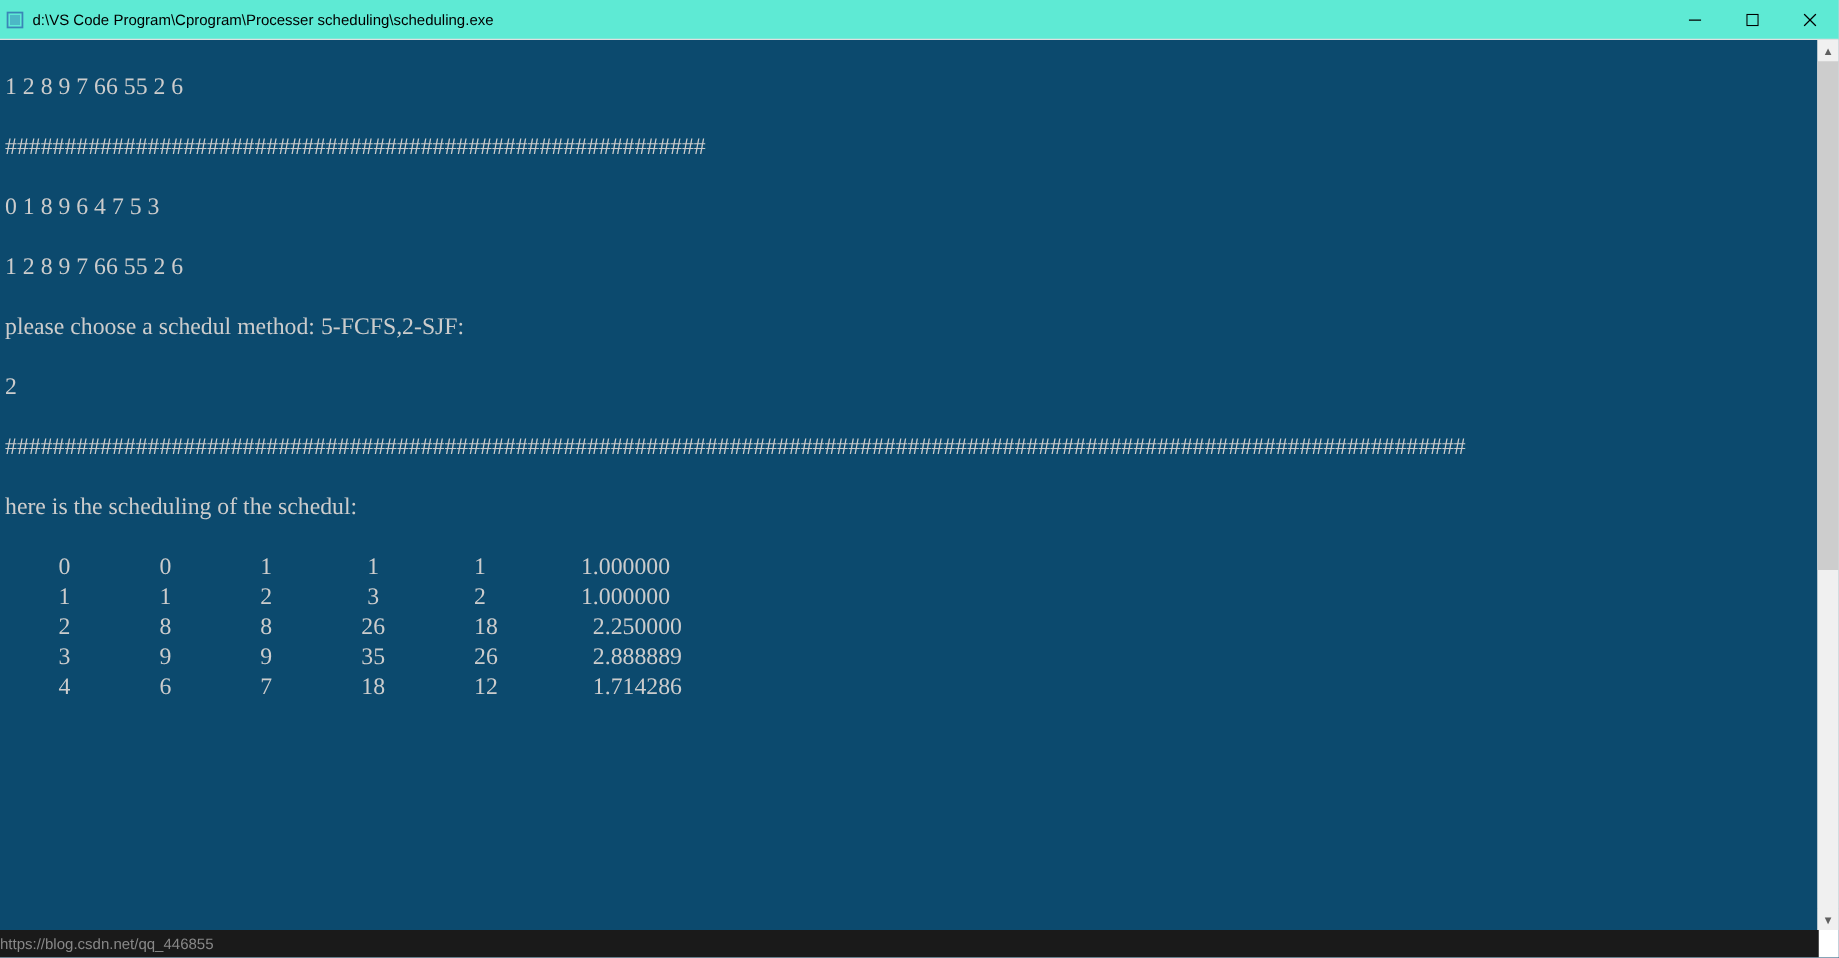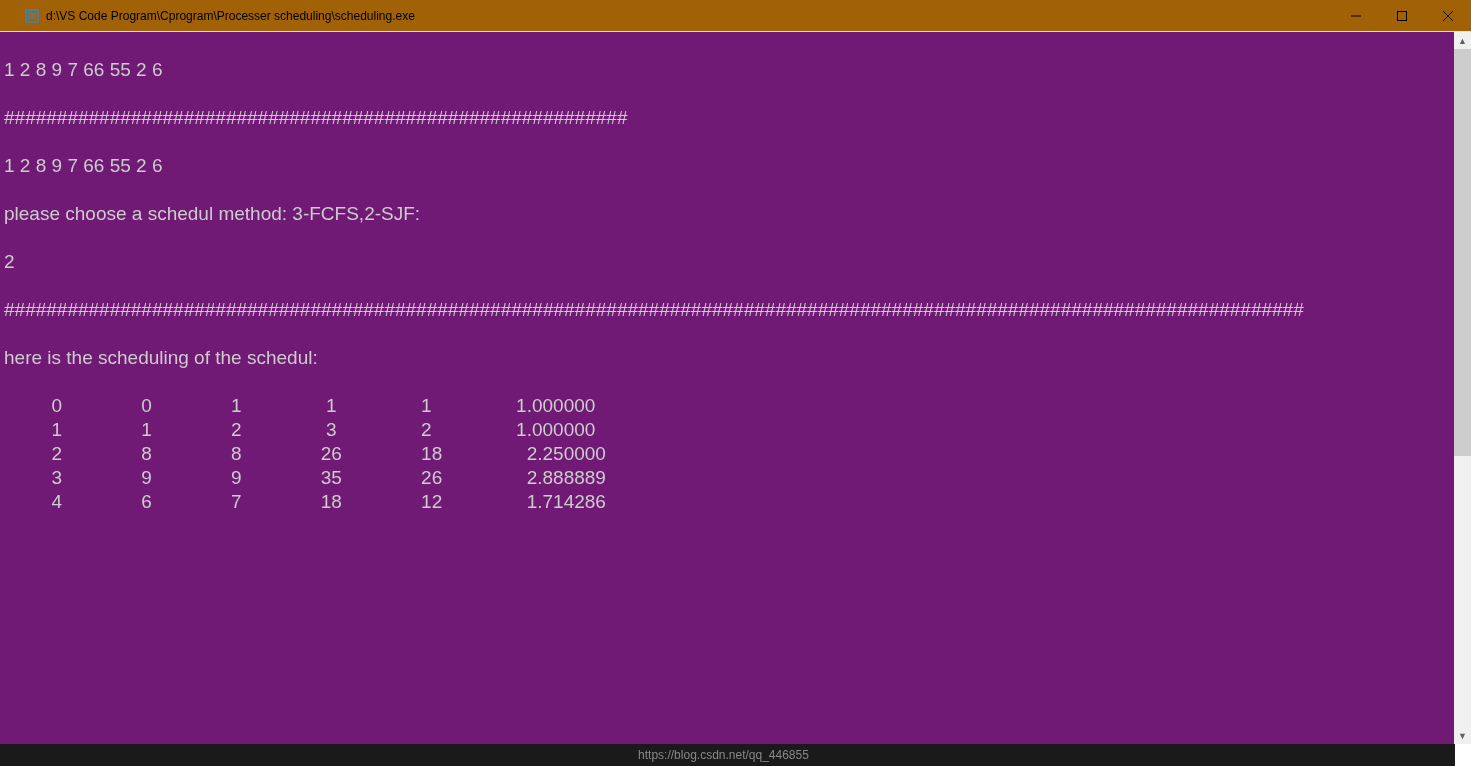--- a/index.html
+++ b/index.html
@@ -9,26 +9,26 @@
     }
     body {
       font-family: "Segoe UI", Tahoma, sans-serif;
       background: #ffffff;
       width: 1471px;
       height: 766px;
       overflow: hidden;
       position: relative;
     }
     .titlebar {
-      background: #a16207;
+      background: #5eead4;
       border-bottom: 1px solid #e0e0e0;
       height: 32px;
       display: flex;
       align-items: center;
-      padding-left: 24px;
+      padding-left: 4px;
     }
     .app-icon {
       width: 16px;
       height: 16px;
       display: inline-flex;
       margin-right: 6px;
       align-items: center;
       justify-content: center;
     }
     .titlebar-title {
@@ -50,25 +50,25 @@
       justify-content: center;
       font-size: 10px;
       color: #000;
       cursor: default;
     }
     .titlebar-btn svg {
       stroke: #000;
       fill: none;
     }
     .console-area {
-      background: #701a75;
+      background: #0c4a6e;
       height: calc(100% - 54px);
       padding: 2px 4px;
       color: #cccccc;
-      font-family: Liberation Sans, sans-serif;
+      font-family: Liberation Serif, serif;
       font-size: 19px;
       line-height: 24px;
       letter-spacing: 0;
       position: relative;
       overflow: hidden;
     }
     .console-content {
       white-space: pre;
     }
     .scrollbar-vertical {
@@ -107,21 +107,21 @@
       position: absolute;
       bottom: 0;
       left: 0;
       right: 16px;
       height: 22px;
       background: #1a1a1a;
       color: #888;
       font-size: 12px;
       display: flex;
       align-items: center;
-      justify-content: center;
+      justify-content: flex-start;
       padding-right: 8px;
       font-family: Arial, sans-serif;
     }
     .header-row {
       white-space: pre;
     }
   </style>
 </head>
 <body>
 
@@ -150,22 +150,23 @@
           <line x1="10" y1="0" x2="0" y2="10" stroke-width="1"></line>
         </svg>
     </div>
   </div>
 </div>
 
 <div class="console-area">
   <div class="console-content">
 <div>1 2 8 9 7 66 55 2 6</div>
 <div>###########################################################</div>
+<div>0 1 8 9 6 4 7 5 3</div>
 <div>1 2 8 9 7 66 55 2 6</div>
-<div>please choose a schedul method: 3-FCFS,2-SJF:</div>
+<div>please choose a schedul method: 5-FCFS,2-SJF:</div>
 <div>2</div>
 <div>###########################################################################################################################</div>
 <div>here is the scheduling of the schedul:</div>
 <div id="table-rows-container"><div>         0               0               1                1                1                1.000000</div><div>         1               1               2                3                2                1.000000</div><div>         2               8               8               26               18                2.250000</div><div>         3               9               9               35               26                2.888889</div><div>         4               6               7               18               12                1.714286</div></div>
 
 
 
 
   </div>
 </div>

